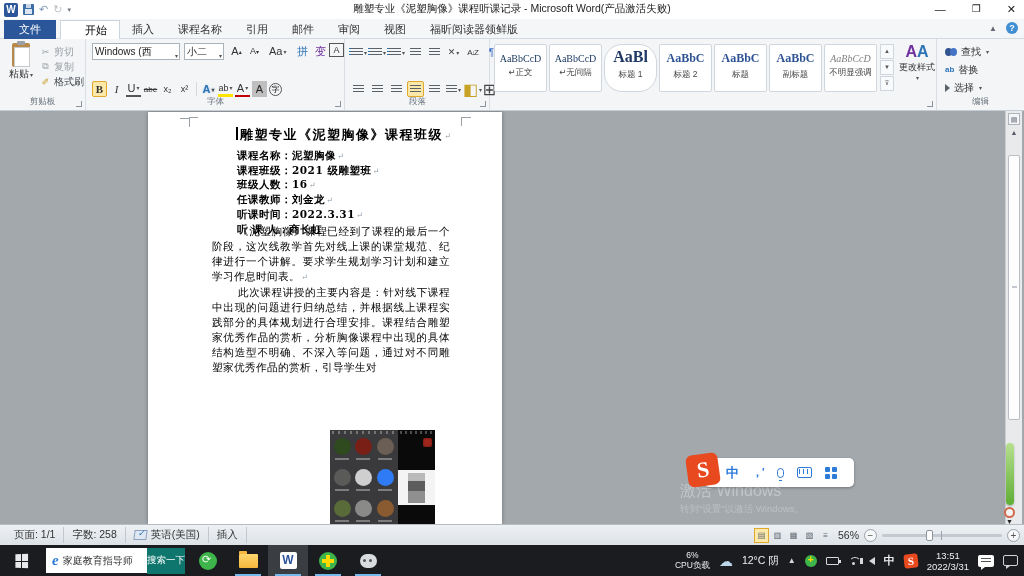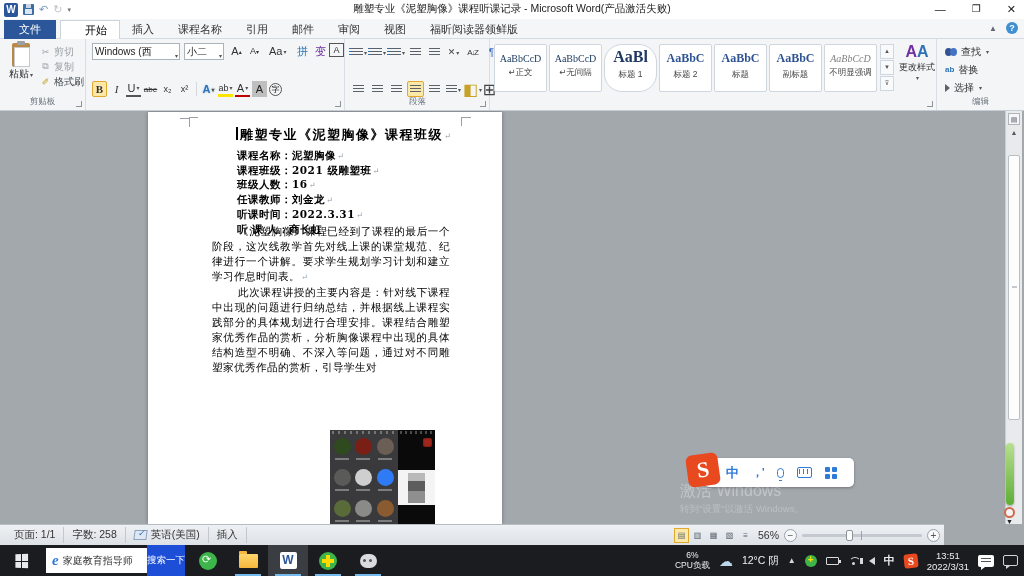--- a/index.html
+++ b/index.html
@@ -151,21 +151,21 @@
   .vscroll { position:absolute; left:1005px; top:0; width:17px; height:413px; background:#e8eaec; border-left:1px solid #c9ced3; }
   .vs-top { position:absolute; left:2px; top:2px; width:12px; height:12px; border:1px solid #aeb4ba; background:#f4f6f8; font-size:7px; color:#667; text-align:center; line-height:11px; }
   .vs-up { position:absolute; left:2px; top:16px; width:12px; height:12px; font-size:7px; color:#556; text-align:center; line-height:12px; }
   .vs-thumb { position:absolute; left:2px; top:44px; width:12px; height:265px; background:#fdfdfd; border:1px solid #b9bfc5; border-radius:2px; }
   .vs-thumb:after { content:""; position:absolute; left:3px; top:130px; width:5px; height:2px; background:#c3c9cf; }
   .greenbar { position:absolute; left:1006px; top:332px; width:8px; height:62px; border-radius:4px; background:linear-gradient(to bottom,#b7e08e,#5fae35); box-shadow:0 1px 2px rgba(0,0,0,.3); }
   .orangedot { position:absolute; left:1004px; top:396px; width:11px; height:11px; border-radius:50%; background:#f4f4f4; border:2px solid #d06a4a; }
   .vs-down { position:absolute; left:1006px; top:407px; font-size:7px; color:#222; }
 
   
-  .statusbar { position:absolute; left:0; top:524px; width:944px; height:21px; background:linear-gradient(to bottom,#eef1f4,#dde2e7); border-top:1px solid #b6bcc3; font-size:10.5px; color:#333; }
+  .statusbar { position:absolute; left:0; top:524px; width:1024px; height:21px; background:linear-gradient(to bottom,#eef1f4,#dde2e7); border-top:1px solid #b6bcc3; font-size:10.5px; color:#333; }
   .sb-left { position:absolute; left:6px; top:0; height:20px; display:flex; align-items:center; }
   .sb-item { padding:0 8px; height:16px; display:flex; align-items:center; gap:4px; border-right:1px solid #c2c8ce; }
   .spell { width:13px; height:10px; background:#dfe8f2; border:1px solid #8aa2c0; position:relative; transform:skewX(-8deg); }
   .spell:after { content:"✓"; position:absolute; left:3px; top:-3px; font-size:9px; color:#2e74b5; }
   .sb-right { position:absolute; right:4px; top:0; height:20px; display:flex; align-items:center; gap:5px; }
   .viewbtns { display:flex; gap:1px; }
   .vbtn { width:15px; height:15px; border:1px solid transparent; display:flex; align-items:center; justify-content:center; font-size:8px; color:#55606a; }
   .vbtn.on { background:#fce8a8; border-color:#e0a92d; }
   .zoomval { font-size:10.5px; color:#333; }
   .zminus,.zplus { width:13px; height:13px; border-radius:50%; border:1px solid #9aa2aa; background:#f6f8fa; text-align:center; line-height:11px; font-size:10px; color:#555; }
@@ -174,21 +174,21 @@
   .zthumb { position:absolute; left:44px; top:-4px; width:7px; height:11px; background:#fdfdfd; border:1px solid #8a929a; border-radius:2px; }
 
   
   .taskbar { position:absolute; left:0; top:545px; width:1024px; height:31px; background:#1b1c20; }
   .startbtn { position:absolute; left:0; top:0; width:44px; height:31px; display:flex; align-items:center; justify-content:center; }
   .winlogo { width:14px; height:14px; display:grid; grid-template-columns:6px 6px; grid-gap:1px; transform:perspective(40px) rotateY(-12deg); }
   .winlogo span { background:#e8eaec; }
   .tsearch { position:absolute; left:46px; top:3px; width:139px; height:25px; background:#fff; display:flex; align-items:center; }
   .eicon { color:#2f7bd8; font-size:15px; font-weight:bold; font-family:"Liberation Serif", serif; margin:0 4px 0 6px; font-style:italic; }
   .tsearch .stext { font-size:10px; color:#333; white-space:nowrap; overflow:hidden; flex:1; }
-  .sbtn { width:38px; height:31px; background:#1d4ed8; color:#fff; font-size:9.5px; display:flex; align-items:center; justify-content:center; white-space:nowrap; }
+  .sbtn { width:38px; height:26px; background:#0f766e; color:#fff; font-size:9.5px; display:flex; align-items:center; justify-content:center; white-space:nowrap; }
   .tbicons { position:absolute; left:188px; top:0; display:flex; }
   .tbicon { width:40px; height:31px; display:flex; align-items:center; justify-content:center; position:relative; }
   .tbicon.open:after { content:""; position:absolute; left:7px; bottom:0; width:26px; height:2px; background:#76b9ed; }
   .tbicon.active { background:#3a3d42; }
   .i360 { width:18px; height:18px; border-radius:50%; background:#3db54a; position:relative; }
   .i360:after { content:"⟳"; position:absolute; left:3px; top:1px; color:#fff; font-size:11px; }
   .ifolder { width:19px; height:14px; background:linear-gradient(#ffd76e,#f5b73c); border-radius:1px; position:relative; }
   .ifolder:before { content:""; position:absolute; left:0; top:-3px; width:8px; height:3px; background:#f5b73c; border-radius:1px 1px 0 0; }
   .iword { width:17px; height:17px; background:#fff; border-radius:2px; color:#2b579a; font-weight:bold; font-size:12px; text-align:center; line-height:17px; }
   .icross { width:18px; height:18px; border-radius:50%; background:#3db54a; position:relative; }
@@ -303,20 +303,21 @@
         <span class="fbtn" style="font-size:8px;text-decoration:line-through;">abe</span>
         <span class="fbtn" style="font-size:9px;">x₂</span>
         <span class="fbtn" style="font-size:9px;">x²</span>
         <span class="fsep"></span>
         <span class="fbtn glowA">A<span class="dd">▾</span></span>
         <span class="fbtn u-yel" style="font-size:9px;">ab<span class="dd">▾</span></span>
         <span class="fbtn u-red">A<span class="dd">▾</span></span>
         <span class="fbtn shadeA">A</span>
         <span class="circ">字</span>
       </div>
+      <div class="grouplabel">字体</div>
       <div class="launcher"></div>
     </div>
 
     <div class="group g-para">
       <div class="pr" style="top:5px;">
         <span class="pbtn">
             <span class="bars dots"></span>
             <span class="dd">▾</span>
           </span>
         <span class="pbtn">

